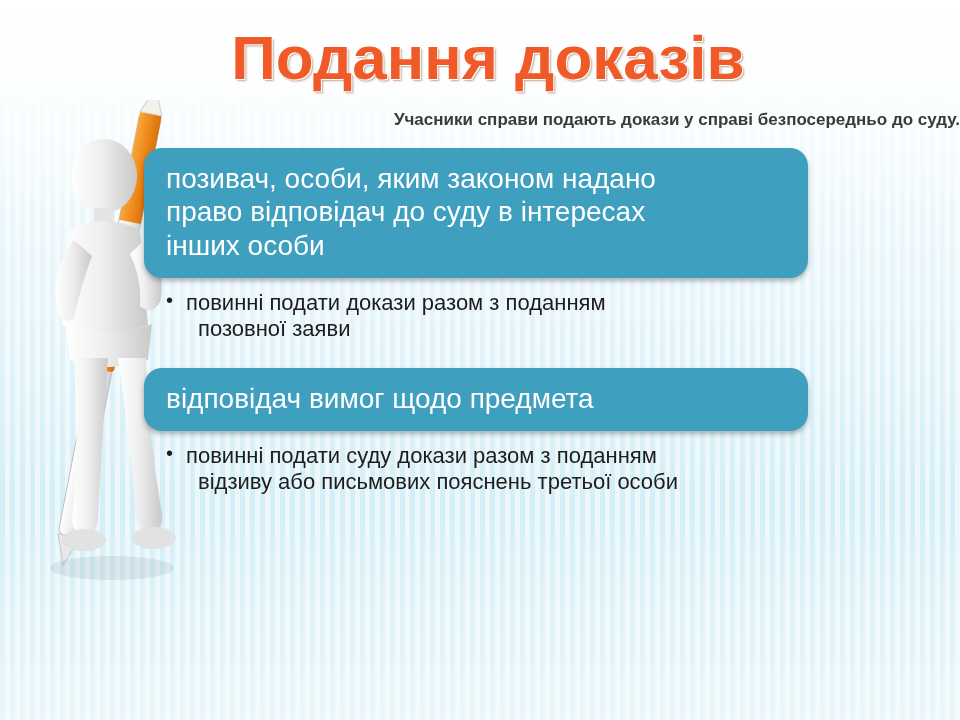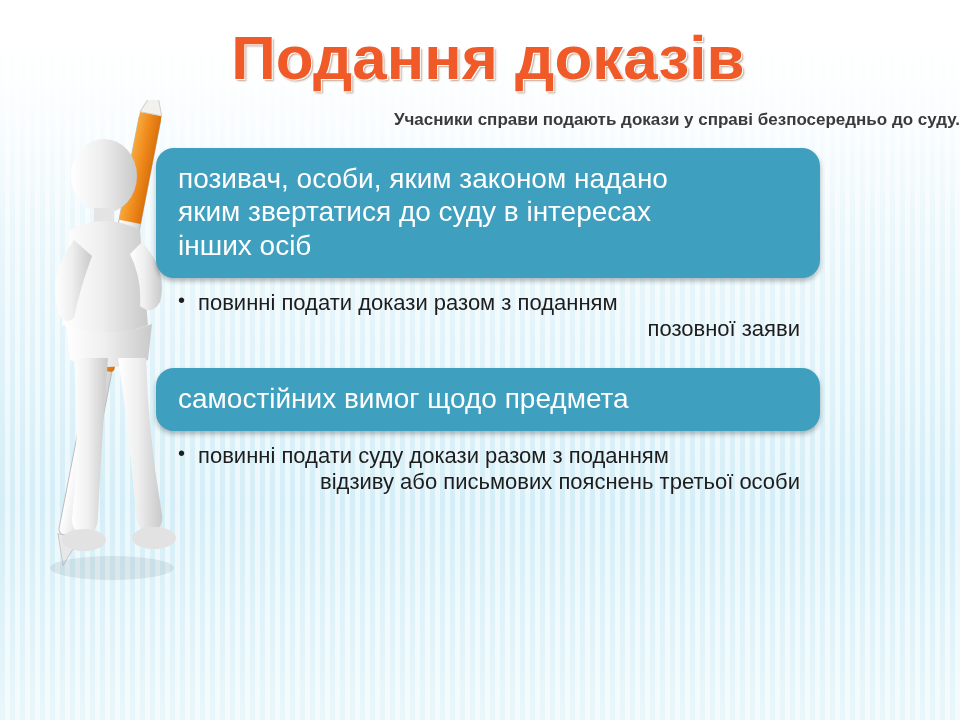--- a/index.html
+++ b/index.html
@@ -73,21 +73,21 @@
   .figure {
     position: absolute;
     left: 8px;
     top: 100px;
     width: 200px;
     height: 490px;
   }
 
   .content {
     position: absolute;
-    left: 156px;
+    left: 144px;
     top: 148px;
     width: 660px;
   }
 
   .callout {
     position: relative;
     background: #3e9fbe;
     border-radius: 18px;
     padding: 14px 22px 16px 22px;
     box-shadow: 0 3px 5px rgba(0,0,0,0.28);
@@ -116,21 +116,20 @@
   .bullets li:before {
     content: "\2022";
     position: absolute;
     left: 0;
     top: -1px;
     font-size: 20px;
   }
   .bullets .cont {
     display: block;
     padding-left: 12px;
-    text-align: right;
   }
 
   .gap { height: 22px; }
 
   
   svg { display: block; }
 </style>
 </head>
 <body>
 
@@ -189,35 +188,35 @@
       <ellipse cx="146" cy="438" rx="22" ry="11" fill="#e2e2e2"></ellipse>
 
       <ellipse cx="104" cy="468" rx="62" ry="12" fill="rgba(130,150,160,0.18)"></ellipse>
     </svg>
   </div>
 
   <div class="content">
 
     <div class="callout first">
       <span class="line">позивач, особи, яким законом надано</span>
-      <span class="line">яким звертатися до суду в інтересах</span>
-      <span class="line">інших осіб</span>
+      <span class="line">право відповідач до суду в інтересах</span>
+      <span class="line">інших особи</span>
     </div>
 
     <ul class="bullets">
       <li>
         <span>повинні подати докази разом з поданням</span>
         <span class="cont">позовної заяви</span>
       </li>
     </ul>
 
     <div class="gap"></div>
 
     <div class="callout second">
-      <span class="line">самостійних вимог щодо предмета</span>
+      <span class="line">відповідач вимог щодо предмета</span>
     </div>
 
     <ul class="bullets">
       <li>
         <span>повинні подати суду докази разом з поданням</span>
         <span class="cont">відзиву або письмових пояснень третьої особи</span>
       </li>
     </ul>
 
   </div>

